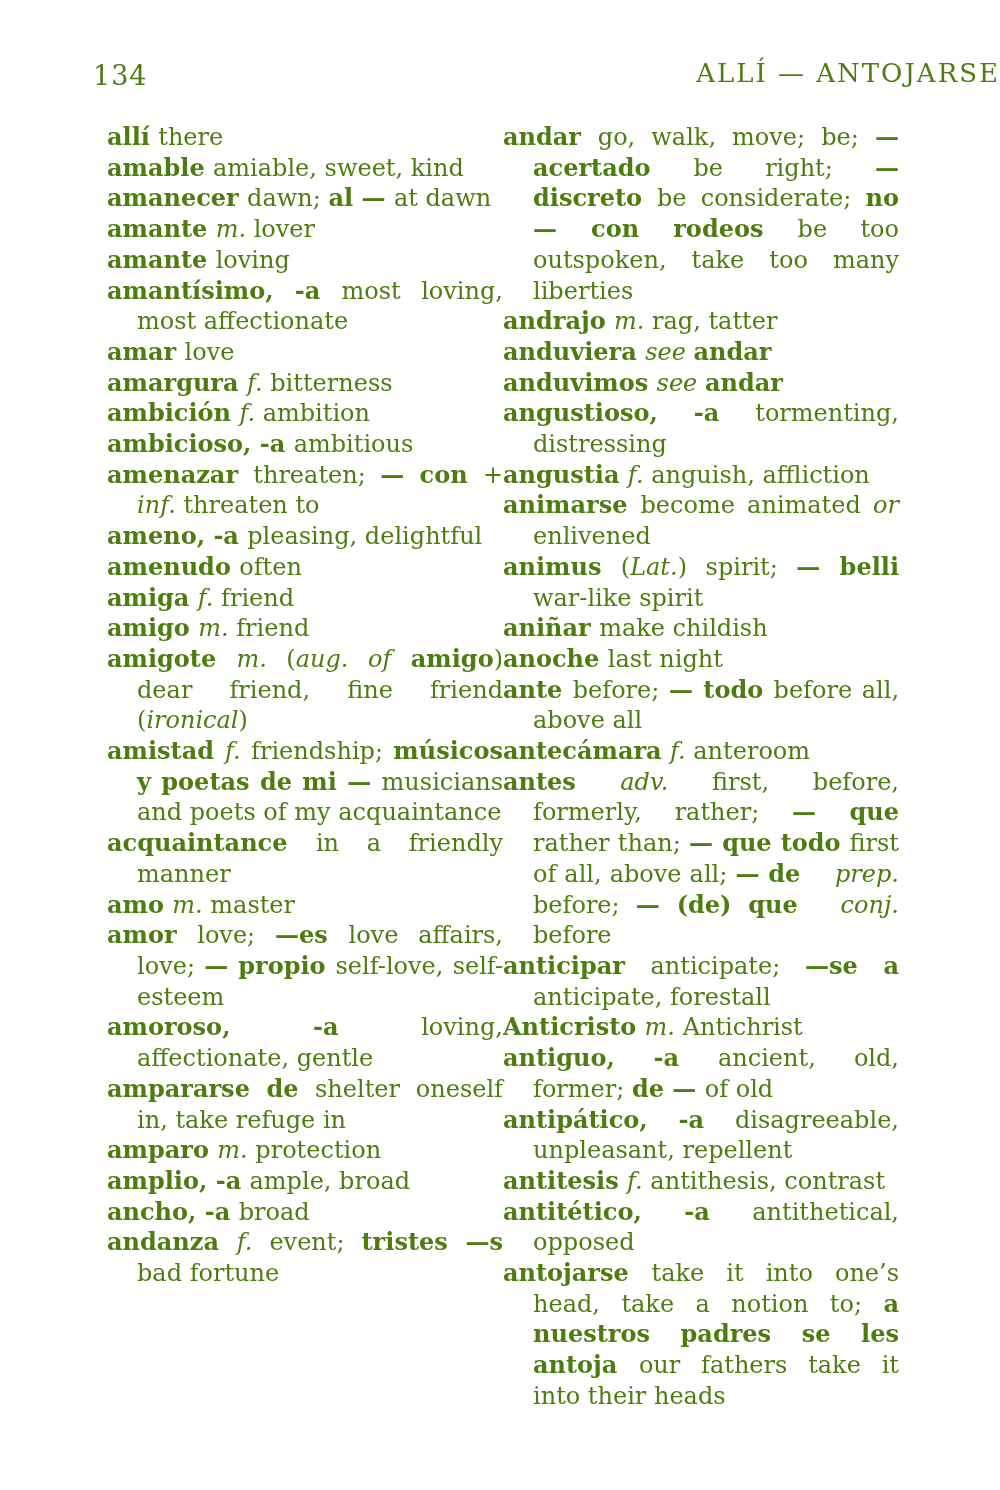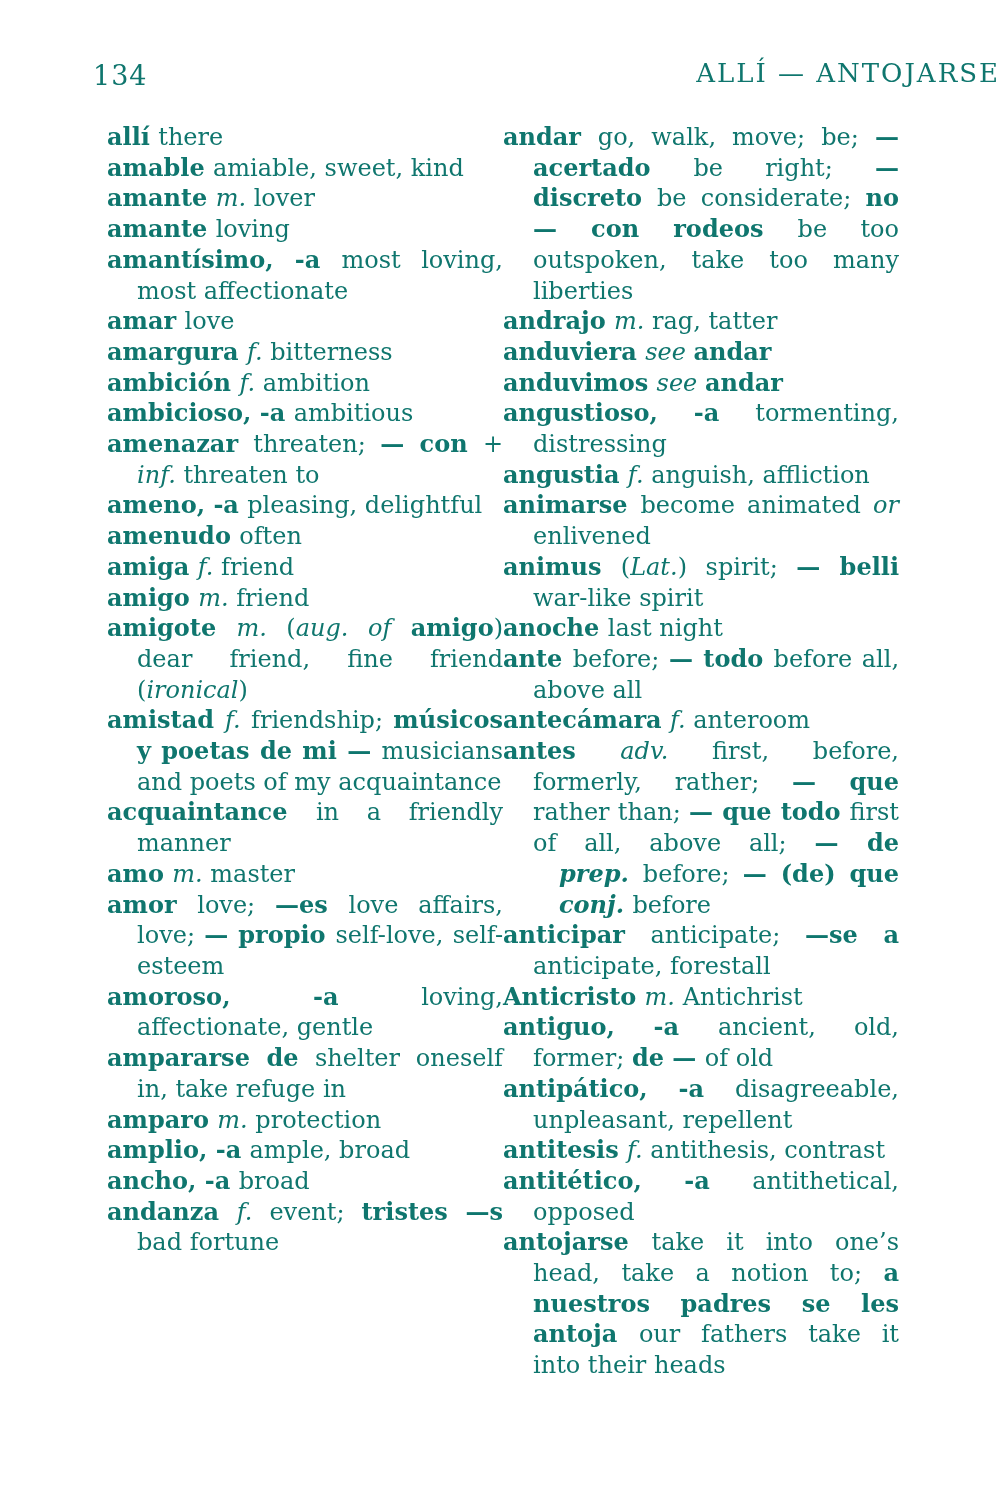--- a/index.html
+++ b/index.html
@@ -5,21 +5,21 @@
   html, body {
     margin: 0;
     padding: 0;
     background: #ffffff;
   }
   .page {
     position: relative;
     width: 1000px;
     height: 1490px;
     background: #ffffff;
-    color: #0f766e;
+    color: #4d7c0f;
     font-family: "DejaVu Serif", "Liberation Serif", serif;
     overflow: hidden;
   }
   .page-number {
     position: absolute;
     left: 93px;
     top: 60px;
     font-size: 27px;
     letter-spacing: 1px;
   }
@@ -47,32 +47,33 @@
     text-align: justify;
   }
   .entry {
     margin: 0;
     padding-left: 30px;
     text-indent: -30px;
   }
   .seg-r { font-weight: normal; font-style: normal; }
   .seg-b { font-weight: bold;   font-style: normal; }
   .seg-i { font-weight: normal; font-style: italic; }
-  .seg-bi { font-weight: bold;  font-style: italic; margin-left: 26px; }
+  .seg-bi { font-weight: normal;  font-style: italic; margin-left: 26px; }
 </style>
 </head>
 <body>
 
 <div class="page">
   <div class="page-number">134</div>
   <div class="running-head">ALLÍ — ANTOJARSE</div>
   <div class="columns">
     <div class="column">
         <div class="entry"><span class="seg-b">allí </span><span class="seg-r">there</span></div>
         <div class="entry"><span class="seg-b">amable </span><span class="seg-r">amiable, sweet, kind</span></div>
+        <div class="entry"><span class="seg-b">amanecer </span><span class="seg-r">dawn; </span><span class="seg-b">al — </span><span class="seg-r">at dawn</span></div>
         <div class="entry"><span class="seg-b">amante </span><span class="seg-i">m. </span><span class="seg-r">lover</span></div>
         <div class="entry"><span class="seg-b">amante </span><span class="seg-r">loving</span></div>
         <div class="entry"><span class="seg-b">amantísimo, -a </span><span class="seg-r">most loving, most affectionate</span></div>
         <div class="entry"><span class="seg-b">amar </span><span class="seg-r">love</span></div>
         <div class="entry"><span class="seg-b">amargura </span><span class="seg-i">f. </span><span class="seg-r">bitterness</span></div>
         <div class="entry"><span class="seg-b">ambición </span><span class="seg-i">f. </span><span class="seg-r">ambition</span></div>
         <div class="entry"><span class="seg-b">ambicioso, -a </span><span class="seg-r">ambitious</span></div>
         <div class="entry"><span class="seg-b">amenazar </span><span class="seg-r">threaten; </span><span class="seg-b">— con </span><span class="seg-r">+ </span><span class="seg-i">inf. </span><span class="seg-r">threaten to</span></div>
         <div class="entry"><span class="seg-b">ameno, -a </span><span class="seg-r">pleasing, delightful</span></div>
         <div class="entry"><span class="seg-b">amenudo </span><span class="seg-r">often</span></div>
@@ -92,20 +93,21 @@
       </div>
     <div class="column">
         <div class="entry"><span class="seg-b">andar </span><span class="seg-r">go, walk, move; be; </span><span class="seg-b">— acertado </span><span class="seg-r">be right; </span><span class="seg-b">— discreto </span><span class="seg-r">be considerate; </span><span class="seg-b">no — con rodeos </span><span class="seg-r">be too outspoken, take too many liberties</span></div>
         <div class="entry"><span class="seg-b">andrajo </span><span class="seg-i">m. </span><span class="seg-r">rag, tatter</span></div>
         <div class="entry"><span class="seg-b">anduviera </span><span class="seg-i">see </span><span class="seg-b">andar</span></div>
         <div class="entry"><span class="seg-b">anduvimos </span><span class="seg-i">see </span><span class="seg-b">andar</span></div>
         <div class="entry"><span class="seg-b">angustioso, -a </span><span class="seg-r">tormenting, distressing</span></div>
         <div class="entry"><span class="seg-b">angustia </span><span class="seg-i">f. </span><span class="seg-r">anguish, affliction</span></div>
         <div class="entry"><span class="seg-b">animarse </span><span class="seg-r">become animated </span><span class="seg-i">or </span><span class="seg-r">enlivened</span></div>
         <div class="entry"><span class="seg-b">animus </span><span class="seg-r">(</span><span class="seg-i">Lat.</span><span class="seg-r">) spirit; </span><span class="seg-b">— belli </span><span class="seg-r">war-like spirit</span></div>
+        <div class="entry"><span class="seg-b">aniñar </span><span class="seg-r">make childish</span></div>
         <div class="entry"><span class="seg-b">anoche </span><span class="seg-r">last night</span></div>
         <div class="entry"><span class="seg-b">ante </span><span class="seg-r">before; </span><span class="seg-b">— todo </span><span class="seg-r">before all, above all</span></div>
         <div class="entry"><span class="seg-b">antecámara </span><span class="seg-i">f. </span><span class="seg-r">anteroom</span></div>
         <div class="entry"><span class="seg-b">antes </span><span class="seg-i">adv. </span><span class="seg-r">first, before, formerly, rather; </span><span class="seg-b">— que </span><span class="seg-r">rather than; </span><span class="seg-b">— que todo </span><span class="seg-r">first of all, above all; </span><span class="seg-b">— de </span><span class="seg-bi">prep. </span><span class="seg-r">before; </span><span class="seg-b">— (de) que </span><span class="seg-bi">conj. </span><span class="seg-r">before</span></div>
         <div class="entry"><span class="seg-b">anticipar </span><span class="seg-r">anticipate; </span><span class="seg-b">—se a </span><span class="seg-r">anticipate, forestall</span></div>
         <div class="entry"><span class="seg-b">Anticristo </span><span class="seg-i">m. </span><span class="seg-r">Antichrist</span></div>
         <div class="entry"><span class="seg-b">antiguo, -a </span><span class="seg-r">ancient, old, former; </span><span class="seg-b">de — </span><span class="seg-r">of old</span></div>
         <div class="entry"><span class="seg-b">antipático, -a </span><span class="seg-r">disagreeable, unpleasant, repellent</span></div>
         <div class="entry"><span class="seg-b">antitesis </span><span class="seg-i">f. </span><span class="seg-r">antithesis, contrast</span></div>
         <div class="entry"><span class="seg-b">antitético, -a </span><span class="seg-r">antithetical, opposed</span></div>

